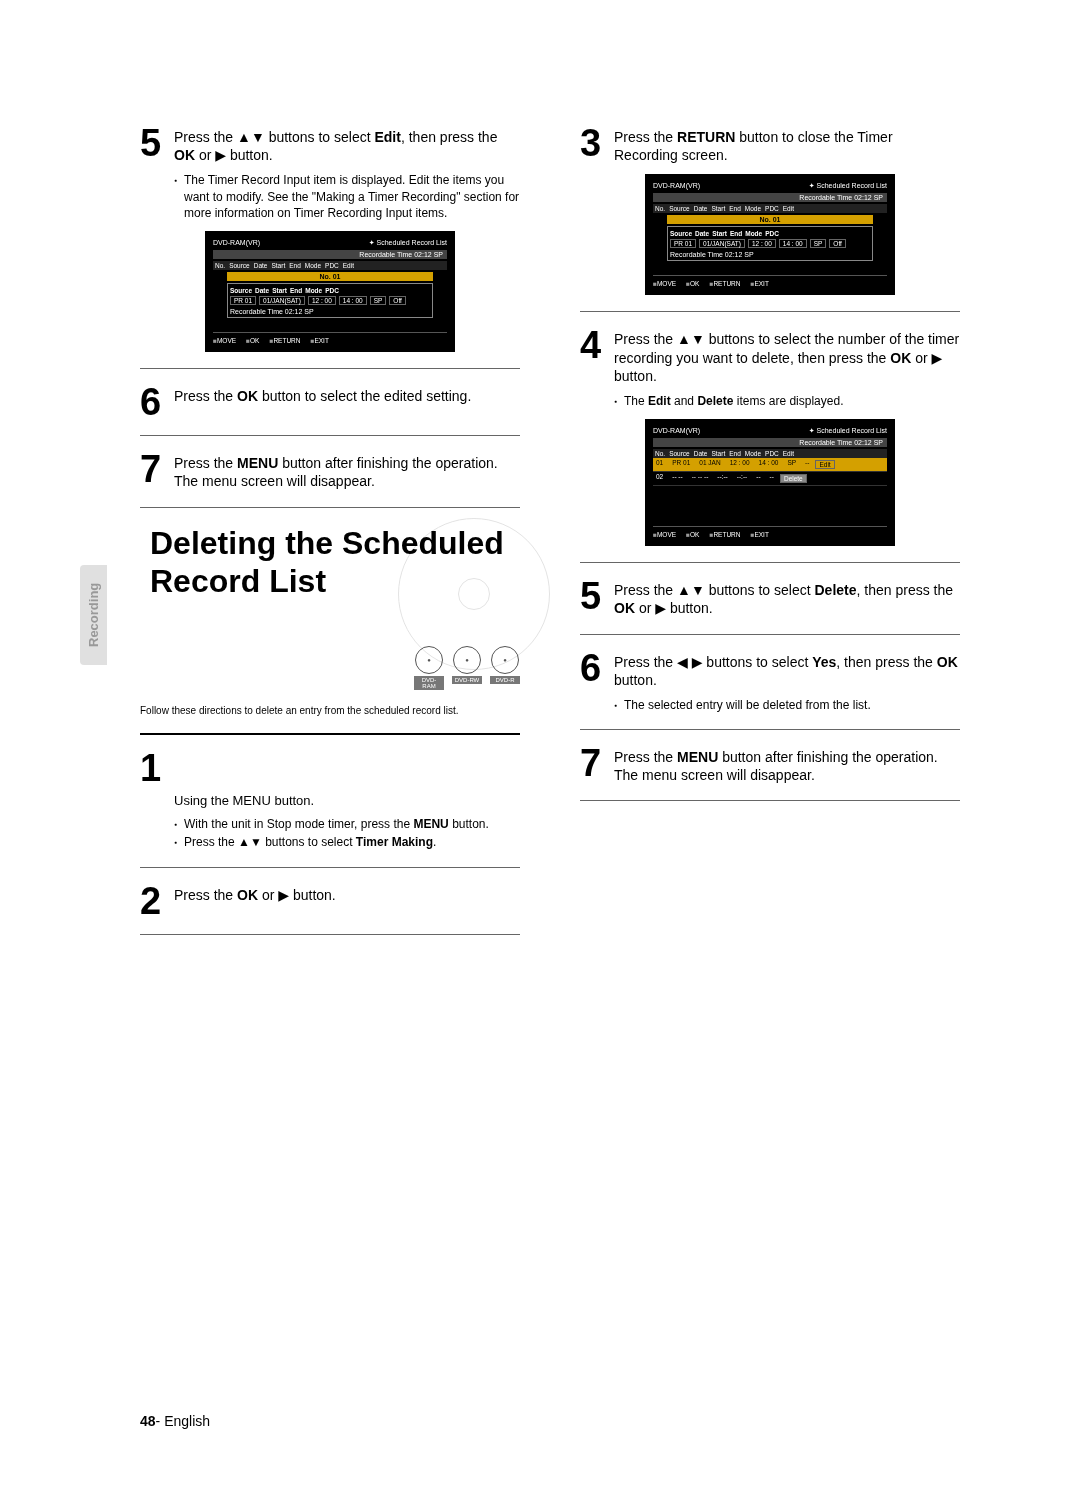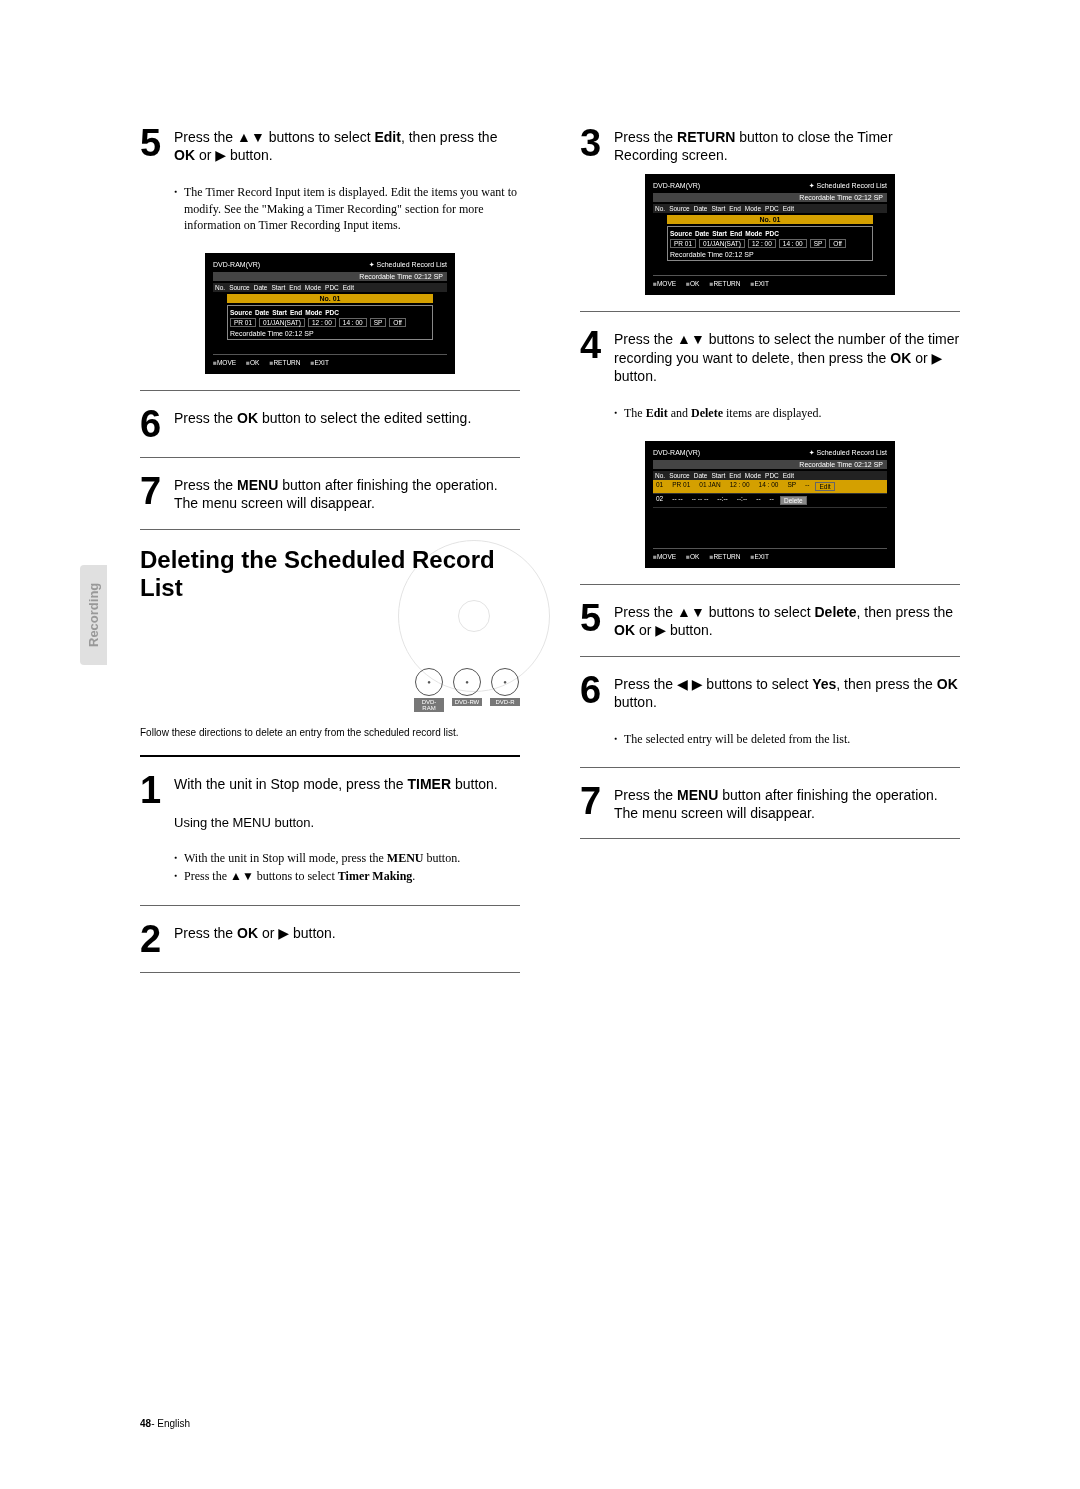--- a/index.html
+++ b/index.html
@@ -62,22 +62,21 @@
     margin: 16px 0;
   }
   .sep-thick {
     border: 0;
     border-top: 2px solid #000;
     margin: 16px 0;
   }
   .bullets {
     list-style: none;
     padding: 0 0 0 34px;
-    margin: 20px 0;
-    font-family: Liberation Serif, serif;
+    margin: 8px 0;
   }
   .bullets li {
     font-size: 12px;
     position: relative;
     padding-left: 10px;
     margin: 2px 0;
     line-height: 1.35;
   }
   .bullets li::before {
     content: "\25CF";
@@ -104,23 +103,23 @@
   }
   .heading-box .disc::after{
     content:"";
     position:absolute; left:50%; top:50%;
     width:30px;height:30px;border-radius:50%;
     border:1px solid #ccc;
     transform:translate(-50%,-50%);
   }
   .heading-box h2 {
     position: relative;
-    font-size: 24px;
+    font-size: 32px;
     font-weight: bold;
-    margin: 0;
+    margin: 10px;
     line-height: 1.2;
     z-index: 2;
   }
   .disc-icons {
     display: flex;
     gap: 8px;
     margin: 10px 0 14px 0;
     justify-content: flex-end;
   }
   .disc-icon {
@@ -231,21 +230,21 @@
     background:#d4a000;
     color:#000;
     padding:0 4px;
     margin:1px 0;
     display:inline-block;
   }
   .footer {
     position:absolute;
     bottom:60px;
     left:140px;
-    font-size:10px;
+    font-size:14px;
   }
 </style>
 </head>
 <body>
 
 <div class="page">
   <div class="side-tab">Recording</div>
 
   <div class="columns">
 
@@ -341,28 +340,25 @@
             <div class="circ"></div>
             <div class="lbl">DVD-R</div>
           </div>
       </div>
 
       <div class="intro">Follow these directions to delete an entry from the scheduled record list.</div>
       <hr class="sep-thick">
 
       <div class="step">
         <div class="step-num">1</div>
-        <div class="step-body">
-          <span>With the unit in Stop mode, press the </span><b>TIMER</b><span> button.</span>
-        </div>
       </div>
 
       <div class="subhead">Using the MENU button.</div>
       <ul class="bullets">
-        <li><span>With the unit in Stop will mode, press the </span><b>MENU</b><span> button.</span></li>
+        <li><span>With the unit in Stop mode timer, press the </span><b>MENU</b><span> button.</span></li>
         <li><span>Press the </span>▲▼<span> buttons to select </span><b>Timer Making</b><span>.</span></li>
       </ul>
 
       <hr class="sep">
       <div class="step">
         <div class="step-num">2</div>
         <div class="step-body">
           <span>Press the </span><b>OK</b><span> or </span>▶<span> button.</span>
         </div>
       </div>

